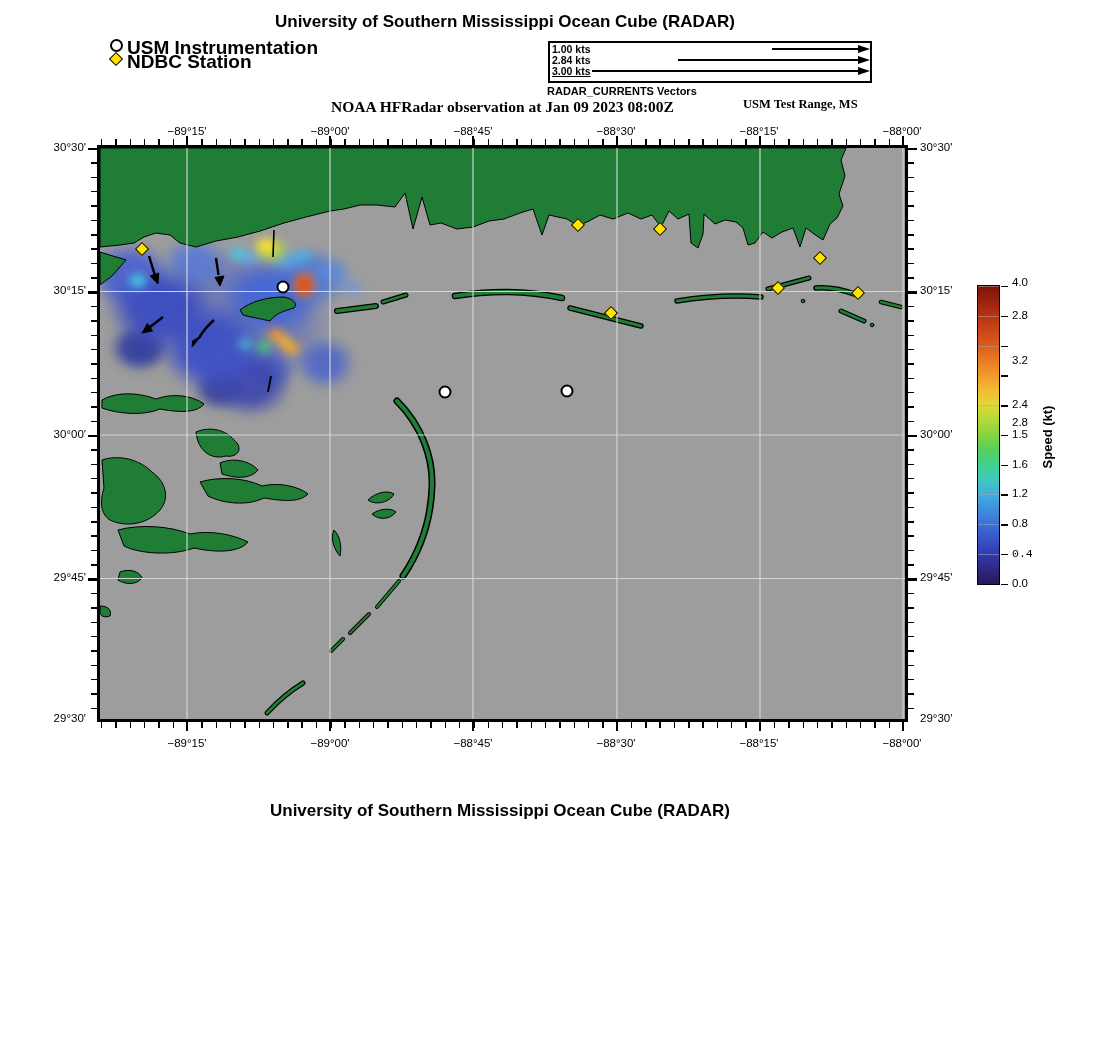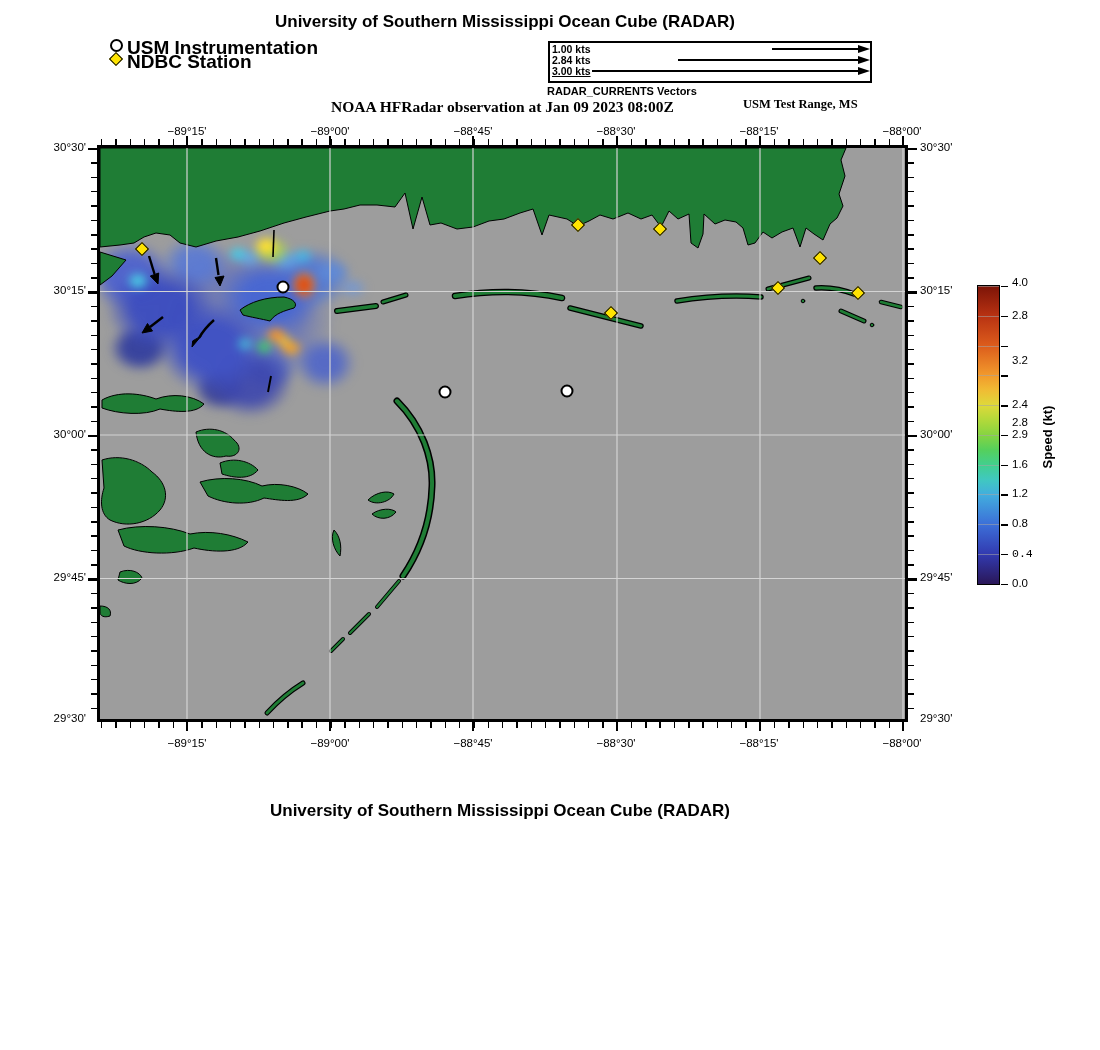--- a/index.html
+++ b/index.html
@@ -255,21 +255,21 @@
     <div class="usm-circle" style="left:467px;top:243px;"></div>
   </div>
 
   <div class="abs" id="colorbar"></div>
   <div class="abs" id="colorbar-ticks"></div>
   <div class="cb-lbl" style="top:276px;">4.0</div>
   <div class="cb-lbl" style="top:308.8px;">2.8</div>
   <div class="cb-lbl" style="top:354px;">3.2</div>
   <div class="cb-lbl" style="top:368.3px;margin-top:48px;">2.8</div>
   <div class="cb-lbl" style="top:398.1px;">2.4</div>
-  <div class="cb-lbl" style="top:427.9px;">2.9</div>
+  <div class="cb-lbl" style="top:427.9px;">1.5</div>
   <div class="cb-lbl" style="top:457.7px;">1.6</div>
   <div class="cb-lbl" style="top:487.4px;">1.2</div>
   <div class="cb-lbl" style="top:517.2px;">0.8</div>
   <div class="cb-lbl" style="top:547px;font-family:Liberation Mono, monospace;">0.4</div>
   <div class="cb-lbl" style="top:576.8px;">0.0</div>
   <div class="abs sans-b" id="colorbar-title">Speed (kt)</div>
 
   <div class="abs sans-b" id="footer-title">University of Southern Mississippi Ocean Cube (RADAR)</div>
 </div>
 

